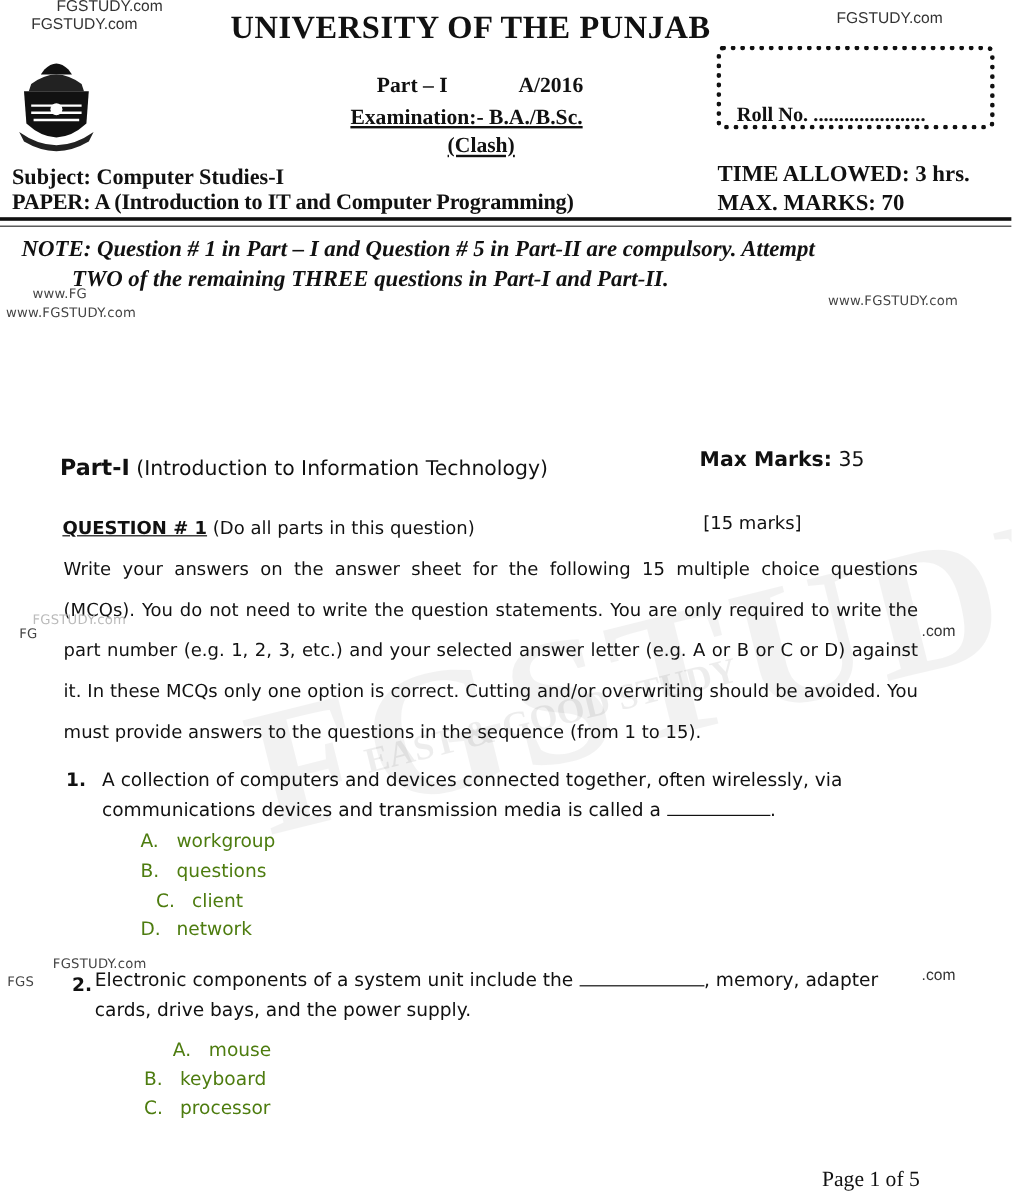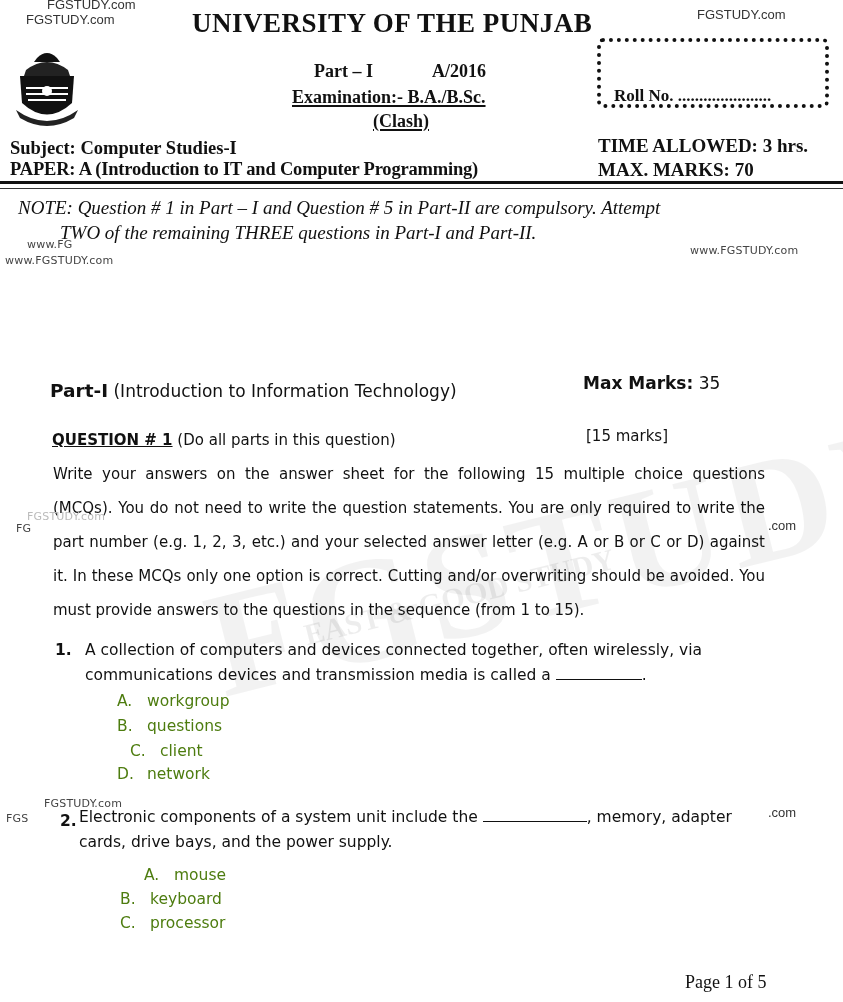--- a/index.html
+++ b/index.html
@@ -15,21 +15,21 @@
   .hdr { font-family: "Liberation Serif", serif; font-weight: bold; font-size: 18px; }
   .u { text-decoration: underline; text-decoration-thickness: 2px; text-underline-offset: 2px; }
 
   .rollbox {
     position: absolute; left: 597px; top: 38px; width: 232px; height: 70px;
     border: 4px dotted #111; border-radius: 6px; box-sizing: border-box;
   }
   .rule1 { position: absolute; left: 0; top: 181px; width: 843px; height: 3px; background: #111; }
   .rule2 { position: absolute; left: 0; top: 188px; width: 843px; height: 1px; background: #333; }
 
-  .note { font-family: "Liberation Serif", serif; font-weight: normal; font-style: italic; font-size: 19px; }
+  .note { font-family: "Liberation Serif", serif; font-weight: bold; font-style: italic; font-size: 19px; }
 
   .body-txt { font-family: "DejaVu Sans", sans-serif; font-size: 15px; color: #111; text-align: right; }
   .para { position: absolute; left: 53px; top: 457px; width: 712px; font-family: "DejaVu Sans", sans-serif;
           font-size: 15px; line-height: 34px; text-align: justify; color: #111; }
 
   .q { position: absolute; font-family: "DejaVu Sans", sans-serif; font-size: 15.5px; line-height: 25px; color: #111; }
   .qnum { position: absolute; font-weight: bold; }
   .opt { position: absolute; font-family: "DejaVu Sans", sans-serif; font-size: 15.5px; color: #4d7c0f; white-space: nowrap; }
   .opt .lt { display: inline-block; width: 30px; }
 

